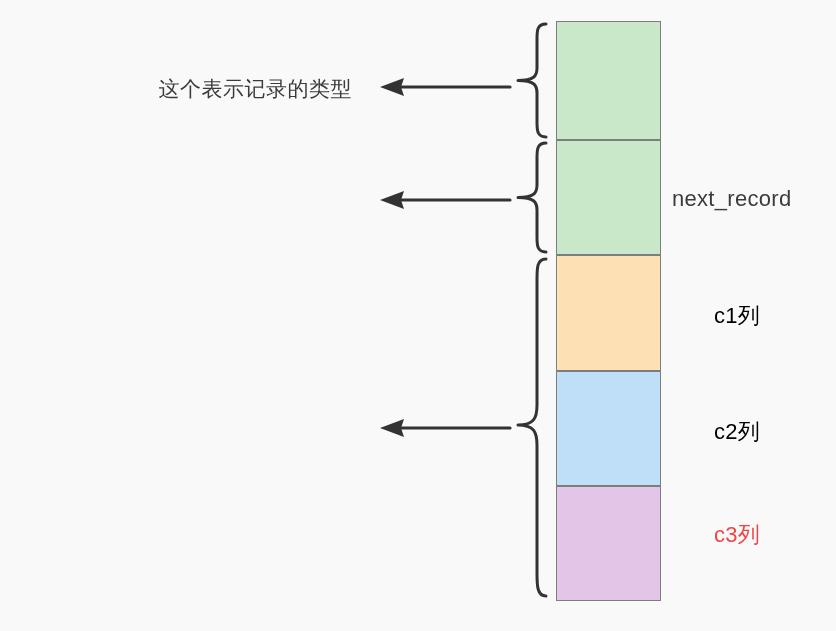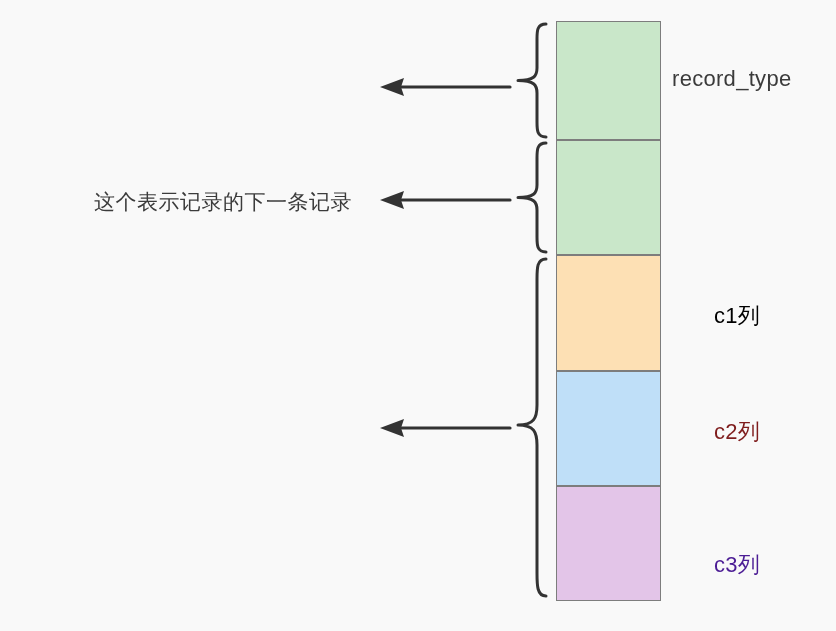--- a/index.html
+++ b/index.html
@@ -71,26 +71,26 @@
 <div id="diagram">
 
   <div class="record-column">
     <div class="record-segment" style="top: 0px; height: 119px; background: rgb(201, 231, 201); border-color: rgb(125, 125, 125);"></div>
     <div class="record-segment" style="top: 119px; height: 115px; background: rgb(201, 231, 201); border-color: rgb(125, 125, 125);"></div>
     <div class="record-segment" style="top: 234px; height: 116px; background: rgb(253, 224, 180); border-color: rgb(125, 125, 125);"></div>
     <div class="record-segment" style="top: 350px; height: 115px; background: rgb(191, 223, 248); border-color: rgb(125, 125, 125);"></div>
     <div class="record-segment" style="top: 465px; height: 115px; background: rgb(227, 197, 232); border-color: rgb(125, 125, 125);"></div>
   </div>
 
-  <div class="field-label" style="left: 672px; top: 66px; color: rgb(59, 59, 59);">record_type</div>
+  <div class="field-label" style="left: 672px; top: 186px; color: rgb(59, 59, 59);">next_record</div>
   <div class="field-label" style="left: 714px; top: 301px; color: #000000;">c1列</div>
-  <div class="field-label" style="left: 714px; top: 417px; color: #7f1d1d;">c2列</div>
-  <div class="field-label" style="left: 714px; top: 550px; color: #4c1d95; text-align: center;">c3列</div>
+  <div class="field-label" style="left: 714px; top: 417px; color: #000000;">c2列</div>
+  <div class="field-label" style="left: 714px; top: 520px; color: #ef4444; text-align: center;">c3列</div>
 
-  <div class="annotation-text" style="right: 484px; top: 188px; color: rgb(59, 59, 59);">这个表示记录的下一条记录</div>
+  <div class="annotation-text" style="right: 484px; top: 75px; color: rgb(59, 59, 59);">这个表示记录的类型</div>
 
   <svg class="arrow" style="left:378px; top:74px;" width="136" height="26" viewBox="0 0 136 26">
     <line x1="132" y1="13" x2="22" y2="13" stroke="#333333" stroke-width="3.2" stroke-linecap="round"></line>
     <path d="M 2 13 L 26 4 L 23 13 L 26 22 Z" fill="#333333"></path>
   </svg>
 
   <svg class="arrow" style="left:378px; top:187px;" width="136" height="26" viewBox="0 0 136 26">
     <line x1="132" y1="13" x2="22" y2="13" stroke="#333333" stroke-width="3.2" stroke-linecap="round"></line>
     <path d="M 2 13 L 26 4 L 23 13 L 26 22 Z" fill="#333333"></path>
   </svg>

